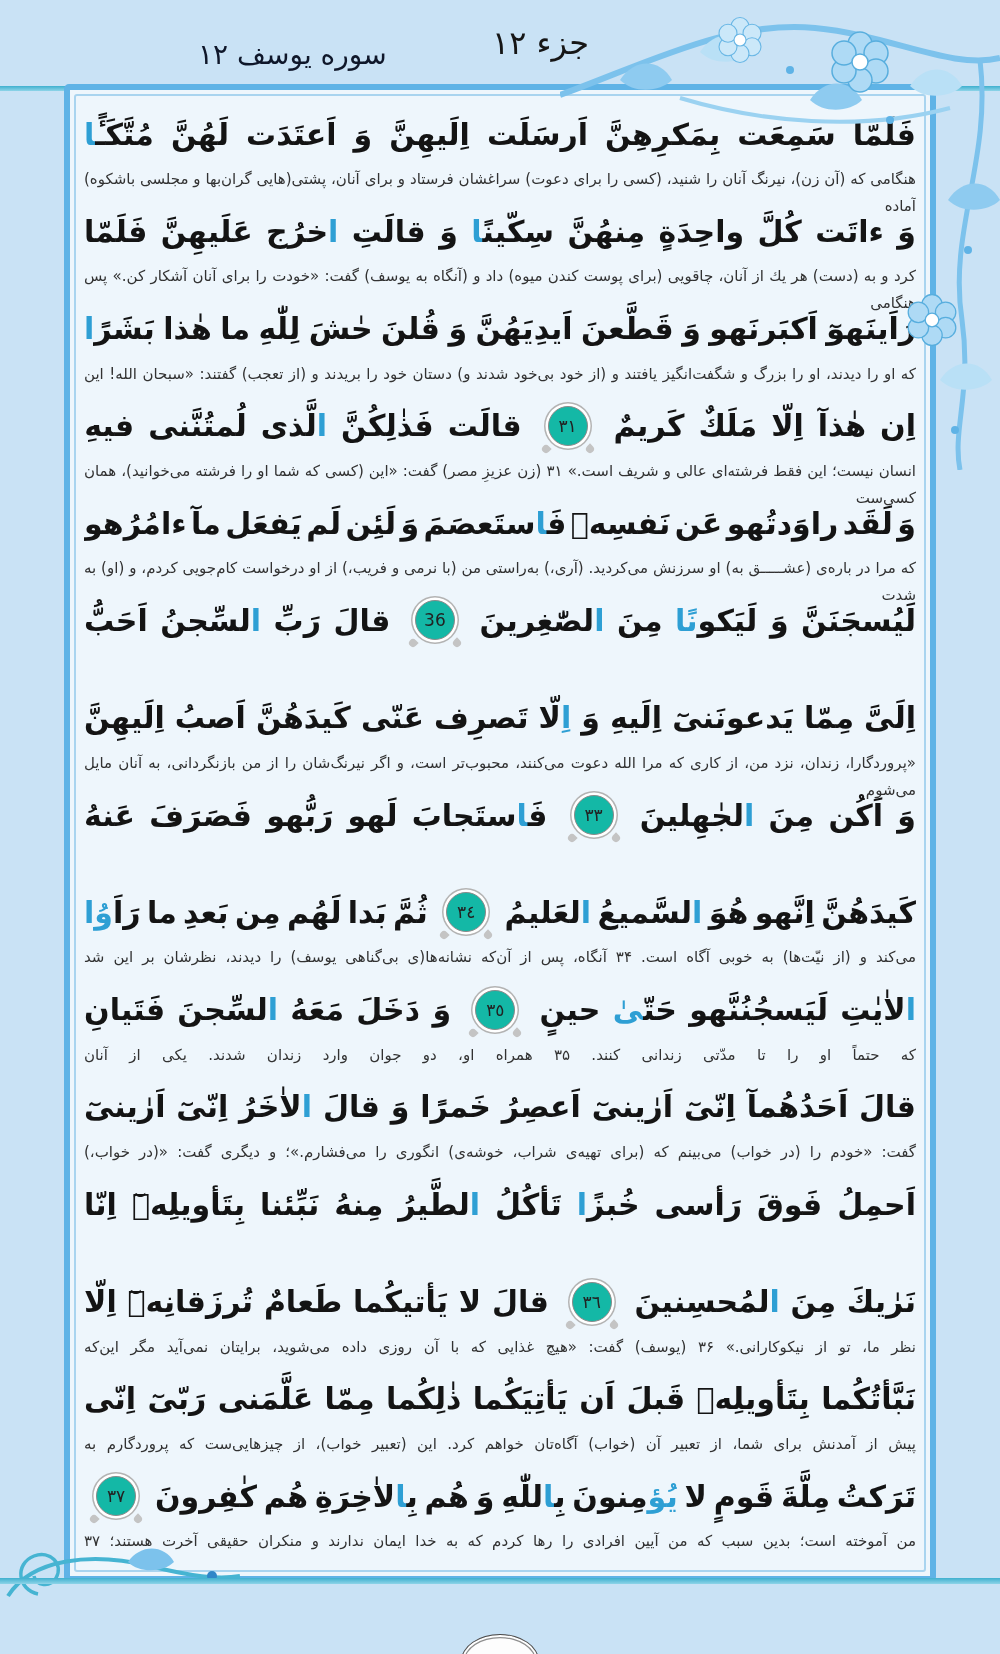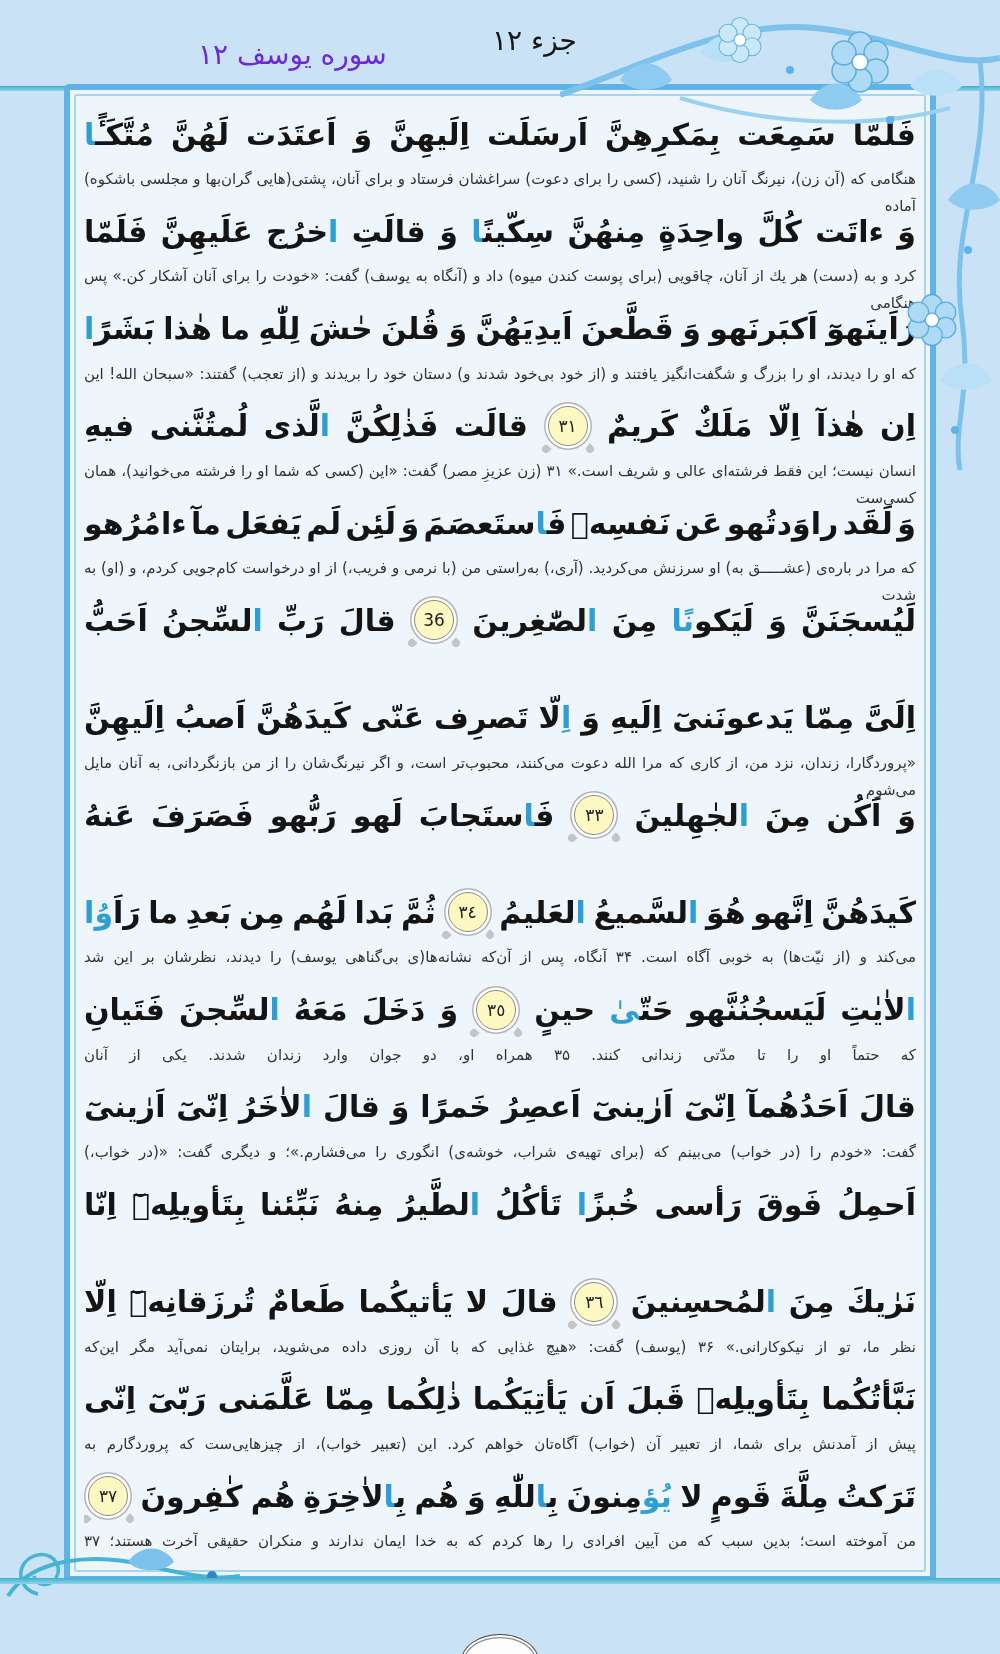--- a/index.html
+++ b/index.html
@@ -2,41 +2,41 @@
 <html lang="fa" dir="rtl"><head>
 <meta charset="utf-8">
 <style>
   html,body{margin:0;padding:0;}
   body{
     width:1000px;height:1654px;position:relative;overflow:hidden;
     background:#c9e2f5;
     font-family:"DejaVu Sans",sans-serif;
   }
   
-  .juz-label{position:absolute;top:24px;left:492px;font-size:28px;color:#161616;direction:rtl;white-space:nowrap;}
-  .surah-label{position:absolute;top:38px;left:198px;font-size:28px;color:#6d28d9;direction:rtl;white-space:nowrap;}
+  .juz-label{position:absolute;top:24px;left:492px;font-size:32px;color:#161616;direction:rtl;white-space:nowrap;}
+  .surah-label{position:absolute;top:38px;left:198px;font-size:28px;color:#0f172a;direction:rtl;white-space:nowrap;}
   .top-band{position:absolute;left:0;top:86px;width:100%;height:5px;
     background:linear-gradient(#3fb0cf,#8ed4e8);}
   .bottom-band{position:absolute;left:0;top:1578px;width:100%;height:6px;
     background:linear-gradient(#3fb0cf,#8ed4e8);}
   
   .frame{position:absolute;left:64px;top:84px;width:872px;height:1498px;box-sizing:border-box;
     background:#eef6fc;border:6px solid #5fb3e6;border-radius:5px;}
   .frame-inner{position:absolute;inset:4px;border:2px solid #a9d4ef;border-radius:3px;}
   
   .lines{position:absolute;left:84px;top:102px;width:832px;overflow:hidden;}
   .row{height:97.3px;}
   .ar{display:flex;justify-content:space-between;align-items:center;direction:rtl;
     height:64px;font-size:30px;font-weight:bold;color:#141414;white-space:nowrap;}
   .word{flex:0 0 auto;}
   .blue{color:#2e9fd4;}
   .fa{direction:rtl;text-align:justify;text-align-last:justify;
     font-size:15px;line-height:27px;height:31px;color:#323232;}
   
-  .medallion{flex:0 0 auto;width:38px;height:38px;margin:0 4px;background:#fef9c3;
+  .medallion{flex:0 0 auto;width:38px;height:38px;margin:0 12px;background:#14b8a6;
     border:1.4px solid #8a8a8a;border-radius:50%;
     box-shadow:0 0 0 2.5px #ffffff,0 0 0 4px #b3b3b3;
     display:flex;align-items:center;justify-content:center;
     font-size:17px;font-weight:normal;color:#222;position:relative;}
   .medallion::before,.medallion::after{content:"";position:absolute;width:8px;height:8px;
     background:#c4c4c4;border-radius:50% 0 50% 50%;bottom:-8px;}
   .medallion::before{left:-7px;transform:rotate(45deg);}
   .medallion::after{right:-7px;transform:rotate(-45deg);}
   
   .deco-top{position:absolute;left:560px;top:0;width:440px;height:470px;pointer-events:none;}

